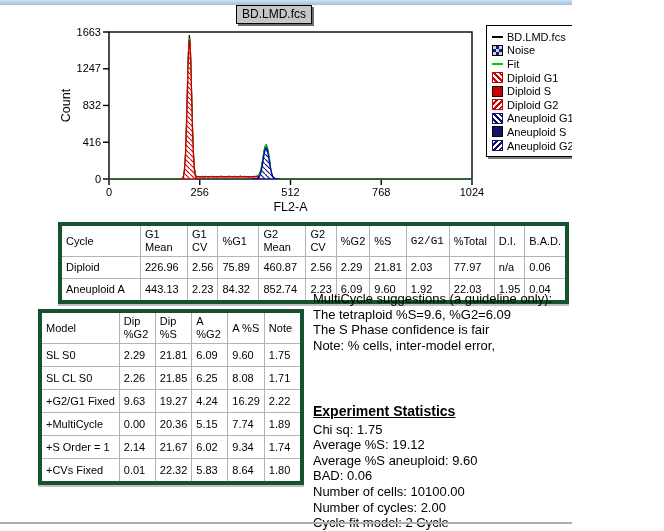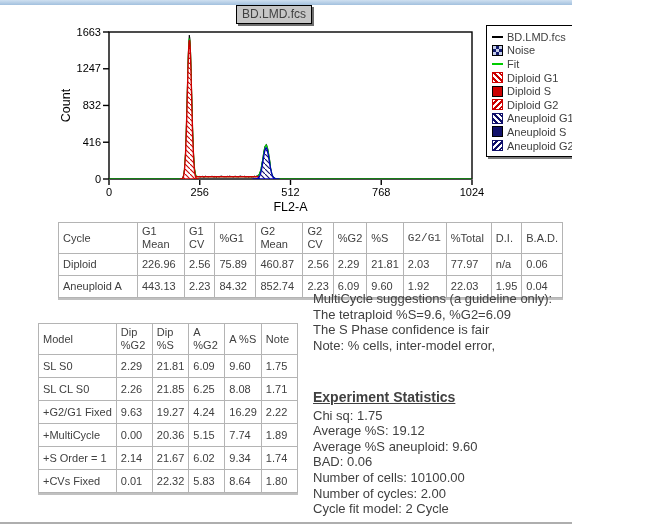--- a/index.html
+++ b/index.html
@@ -1,17 +1,17 @@
 <!DOCTYPE html>
 <html><head>
 <meta charset="utf-8">
 <style>
   html,body{margin:0;padding:0;background:#fff;}
   #screen{position:relative;width:572px;height:531px;background:#ffffff;overflow:hidden;
-          font-family:"Liberation Sans", sans-serif;color:#404040;}
+          font-family:"Liberation Sans", sans-serif;color:#000000;}
   
   .top-strip{position:absolute;left:0;top:0;width:664px;height:5px;
              background:linear-gradient(#cfe0f0,#a2c0de);}
   .bottom-line{position:absolute;left:0;top:522px;width:664px;height:2px;background:#aeaeae;}
   
   .title-box{position:absolute;left:236px;top:5px;background:#c6c6c6;border:1px solid #000;
              box-shadow:2px 2px 0 rgba(60,60,60,.75);padding:1px 5px 2px 5px;font-size:12px;}
   
   .chart-svg{position:absolute;left:55px;top:19px;}
   .tick{font:11px "Liberation Sans",sans-serif;fill:#000;}
@@ -31,35 +31,35 @@
   .hatch-bs-red{border:1px solid #cc0000;background:repeating-linear-gradient(45deg,#fff 0 2px,#cc0000 2px 4px);}
   .hatch-fs-red{border:1px solid #cc0000;background:repeating-linear-gradient(135deg,#fff 0 2px,#cc0000 2px 4px);}
   .solid-red{border:1px solid #000;background:#cc0000;}
   .hatch-bs-blue{border:1px solid #10106a;background:repeating-linear-gradient(45deg,#fff 0 2px,#10106a 2px 4px);}
   .hatch-fs-blue{border:1px solid #10106a;background:repeating-linear-gradient(135deg,#fff 0 2px,#10106a 2px 4px);}
   .solid-blue{border:1px solid #000;background:#12126a;}
   
   table.grid{border-collapse:collapse;font-size:11px;background:#fff;}
   table.grid th,table.grid td{border:1px solid #b4b4b4;padding:2px 4px;text-align:left;
       vertical-align:middle;font-weight:normal;white-space:pre-line;line-height:13px;}
-  table.grid{border:1px solid #14532d;box-shadow:0 2px 0 rgba(150,150,150,.6);padding-left:38px;}
+  table.grid{border:4px solid #14532d;box-shadow:0 2px 0 rgba(150,150,150,.6);padding-left:38px;}
   table.grid td{height:17px;}
   #cycle-table{position:absolute;left:58px;top:222px;}
   #cycle-table th:nth-child(1),#cycle-table td:nth-child(1){min-width:70px;}
   #cycle-table th:nth-child(2){min-width:38px;} #cycle-table th:nth-child(4){min-width:32px;}
   #cycle-table th:nth-child(5){min-width:38px;} #cycle-table th:nth-child(9){min-width:34px;font-family:Liberation Mono, monospace;}
   #cycle-table th:nth-child(10){min-width:36px;} #cycle-table th:nth-child(12){min-width:30px;}
-  #model-table{position:absolute;left:38px;top:323px;}
+  #model-table{position:absolute;left:38px;top:309px;}
   #model-table th:nth-child(1),#model-table td:nth-child(1){min-width:66px;}
   #model-table th:nth-child(n+2){min-width:27px;}
   #model-table td{height:18px;}
   
   .text-section{position:absolute;width:352px;font-size:13px;line-height:15.6px;}
   #interpretation-section{left:313px;top:291px;}
-  #statistics-section{left:313px;top:390px;}
+  #statistics-section{left:313px;top:404px;}
   .section-heading{font-size:14px;font-weight:bold;text-decoration:underline;margin:0 0 2px 0;}
 </style>
 </head>
 <body>
 
 <div id="screen">
   <div class="top-strip"></div>
 
   <div class="title-box">
     <span>BD.LMD.fcs</span>

